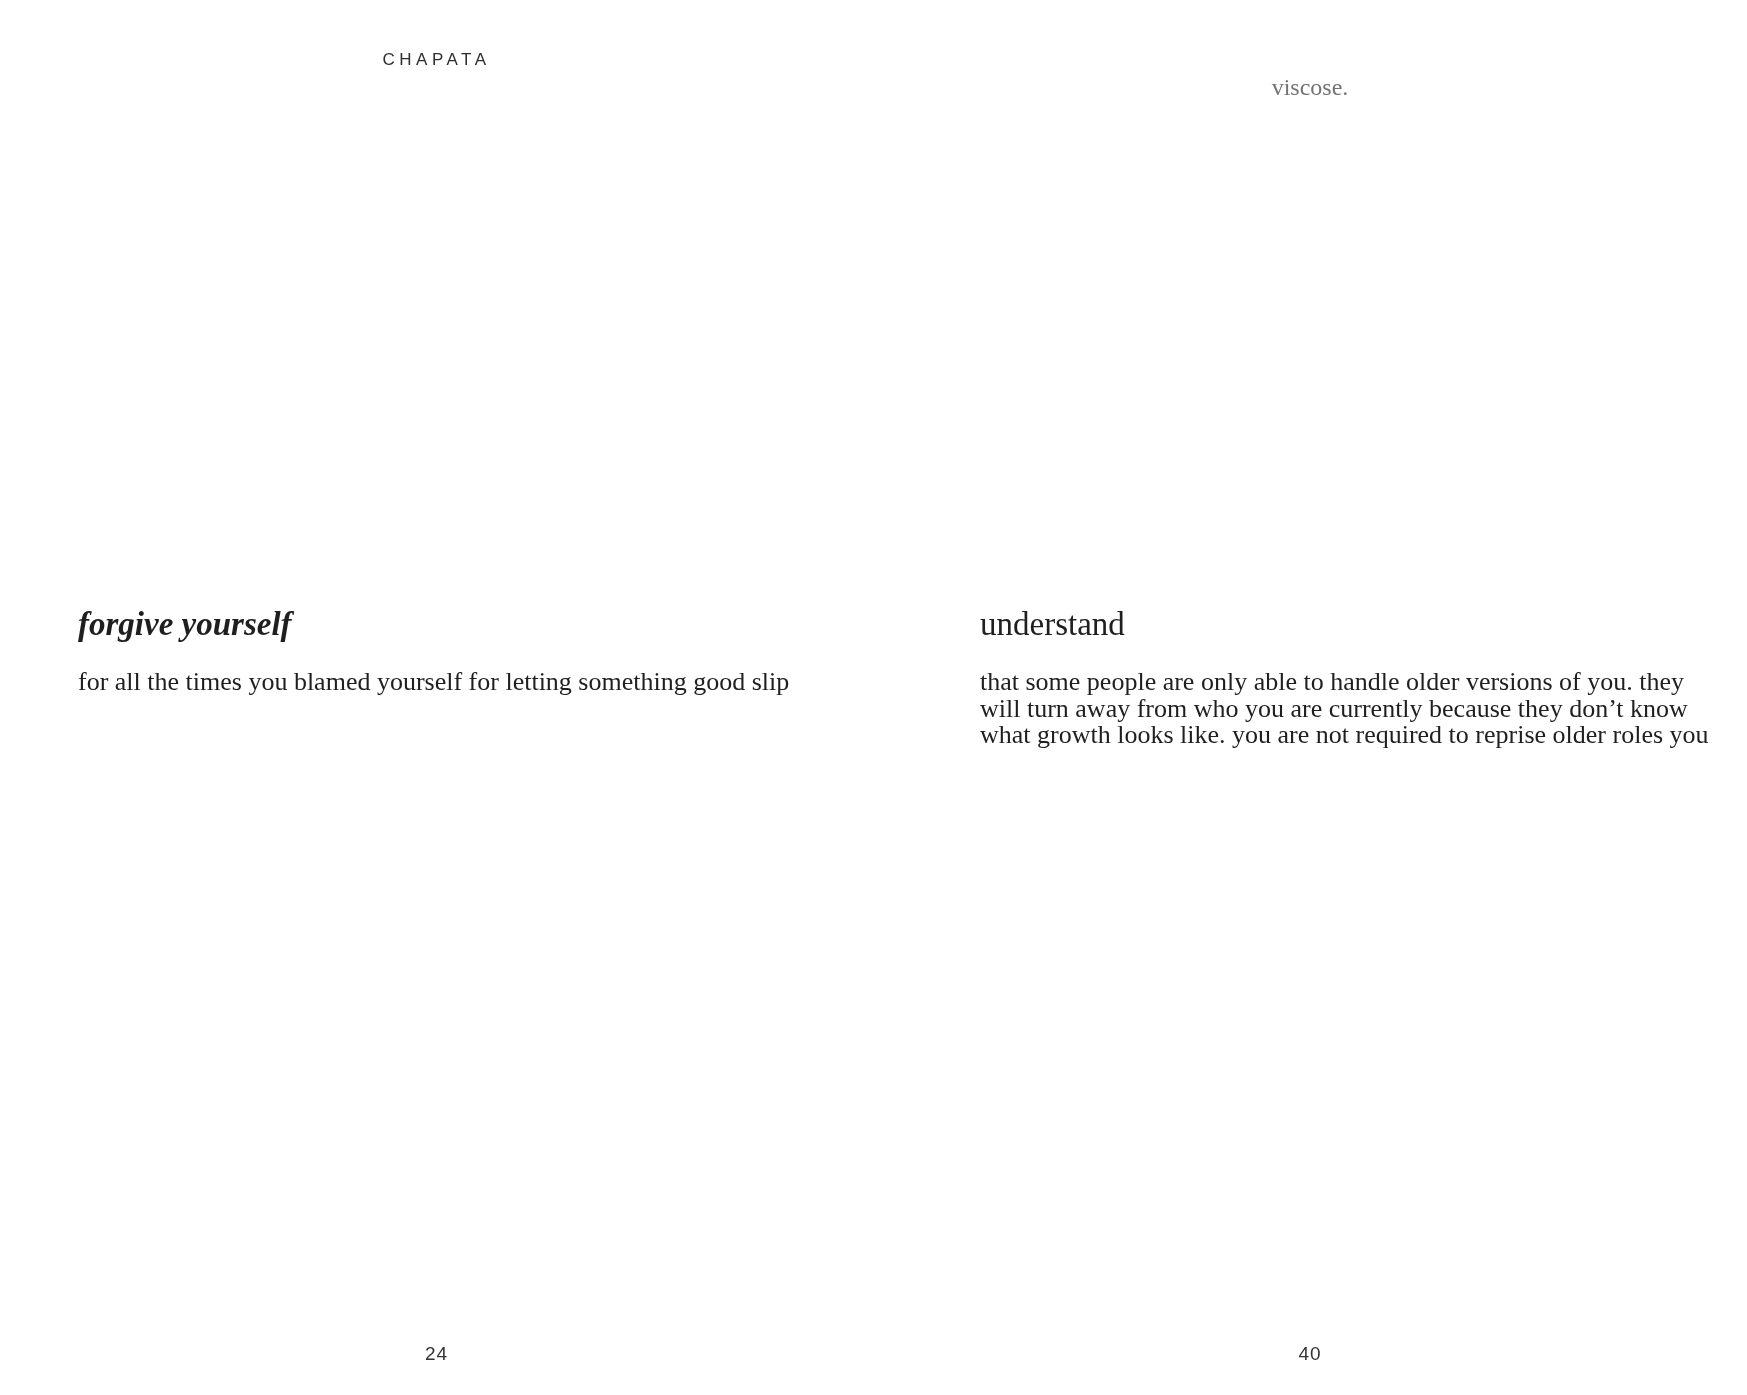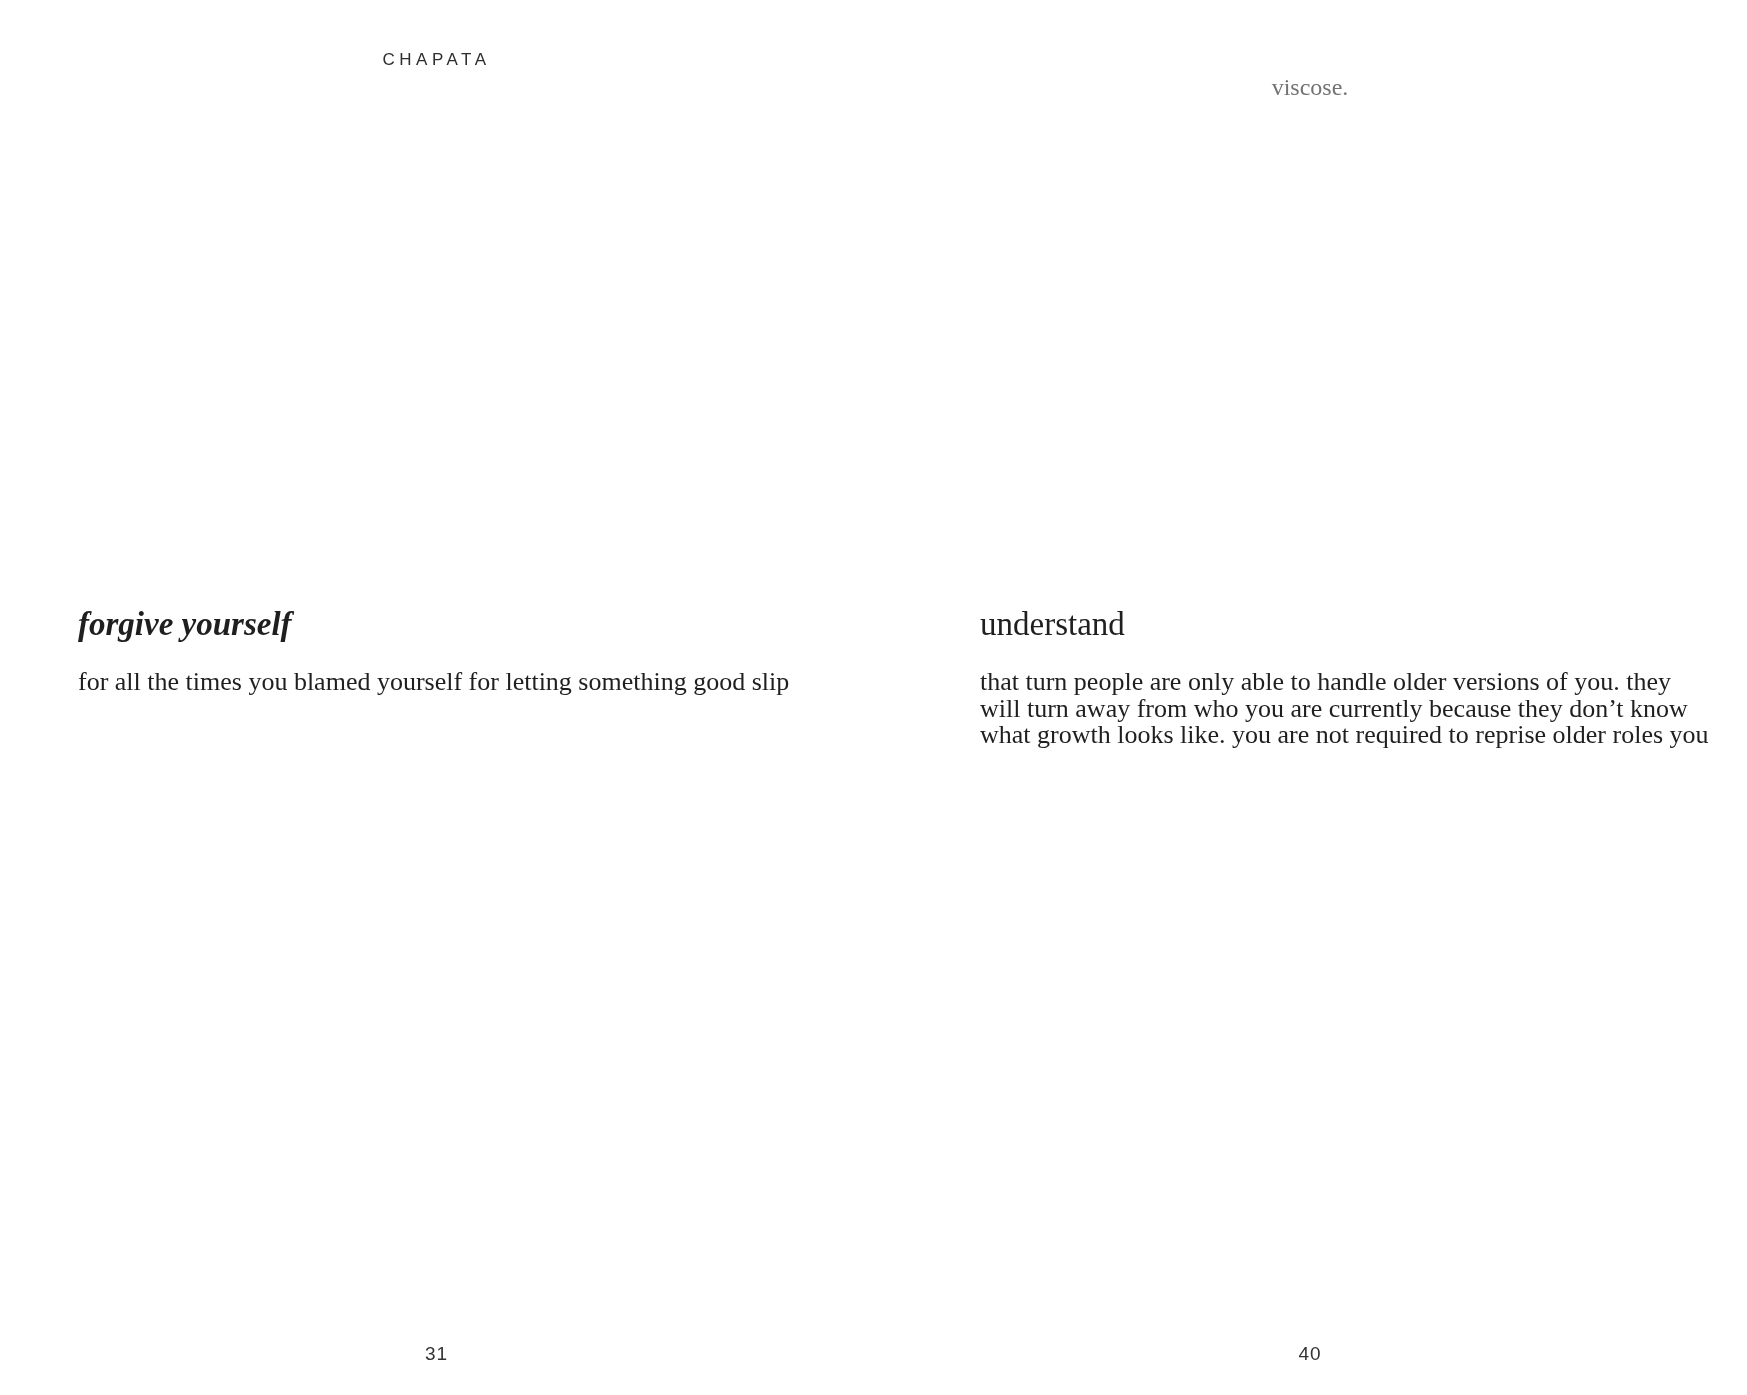--- a/index.html
+++ b/index.html
@@ -89,28 +89,28 @@
 
 <div class="page page-left">
   <div class="running-head sans">CHAPATA</div>
 
   <div class="poem-title bold-italic">forgive yourself</div>
 
   <div class="poem-body">
     <div class="poem-line">for all the times you blamed yourself for letting something good slip</div>
   </div>
 
-  <div class="folio">31</div>
+  <div class="folio">24</div>
 </div>
 
 <div class="page page-right">
   <div class="running-head serif">viscose.</div>
 
   <div class="poem-title">understand</div>
 
   <div class="poem-body">
-    <div class="poem-line">that turn people are only able to handle older versions of you. they</div>
+    <div class="poem-line">that some people are only able to handle older versions of you. they</div>
     <div class="poem-line">will turn away from who you are currently because they don’t know</div>
     <div class="poem-line">what growth looks like. you are not required to reprise older roles you</div>
   </div>
 
   <div class="folio">40</div>
 </div>
 
 </body></html>

